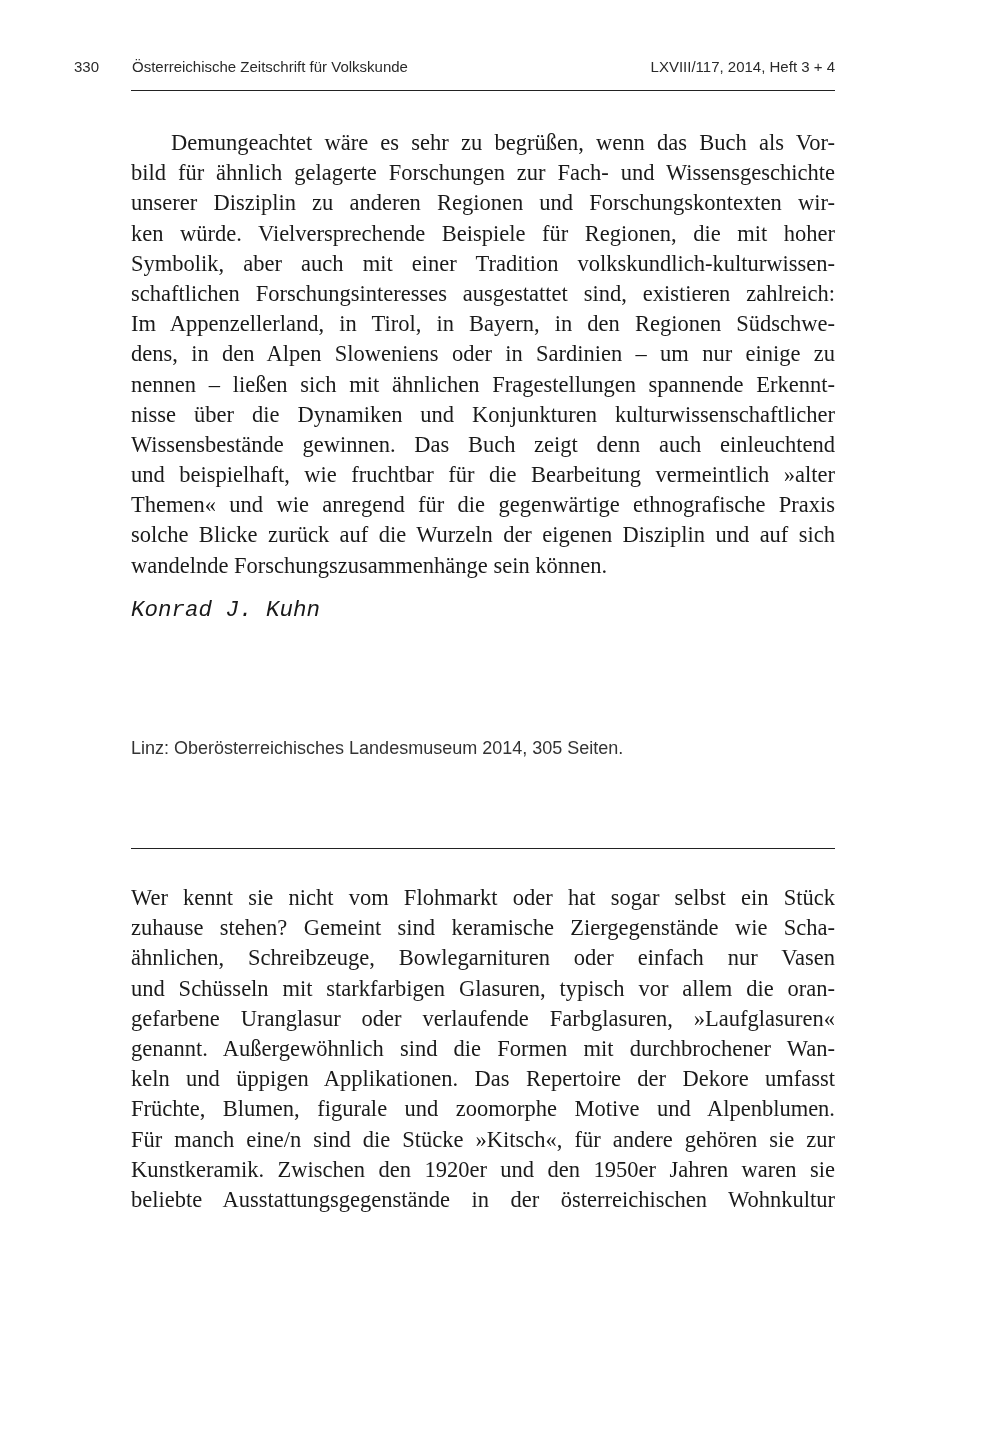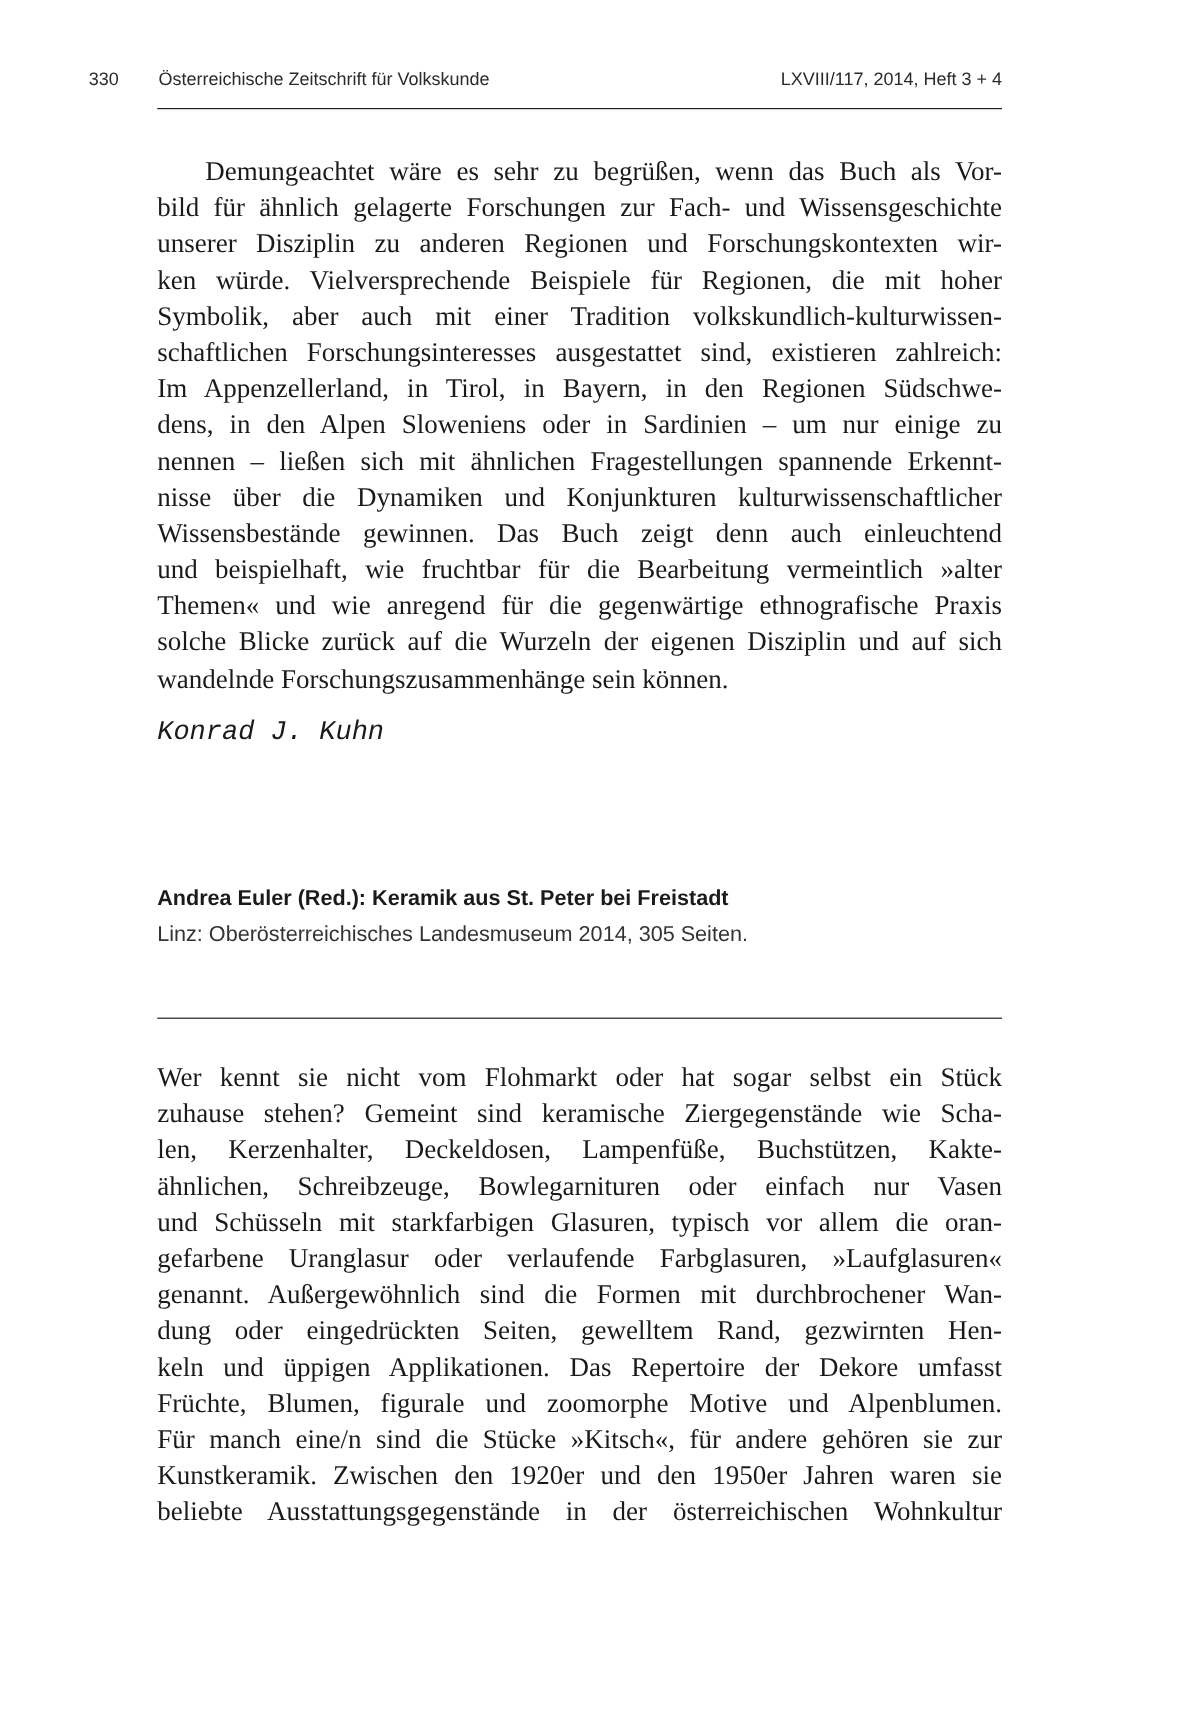--- a/index.html
+++ b/index.html
@@ -62,32 +62,29 @@
   <span class="line">Wissensbestände gewinnen. Das Buch zeigt denn auch einleuchtend</span>
   <span class="line">und beispielhaft, wie fruchtbar für die Bearbeitung vermeintlich »alter</span>
   <span class="line">Themen« und wie anregend für die gegenwärtige ethnografische Praxis</span>
   <span class="line">solche Blicke zurück auf die Wurzeln der eigenen Disziplin und auf sich</span>
   <span class="line last">wandelnde Forschungszusammenhänge sein können.</span>
 </div>
 
 <div class="signature">Konrad J. Kuhn</div>
 
 <div class="biblio">
-  <div class="title">Andrea Euler (Red.): Keramik aus St. Peter bei Freistadt</div>
   <div class="pub">Linz: Oberösterreichisches Landesmuseum 2014, 305 Seiten.</div>
 </div>
 <div class="rule mid"></div>
 
 <div class="body-text para2">
   <span class="line">Wer kennt sie nicht vom Flohmarkt oder hat sogar selbst ein Stück</span>
   <span class="line">zuhause stehen? Gemeint sind keramische Ziergegenstände wie Scha-</span>
-  <span class="line">len, Kerzenhalter, Deckeldosen, Lampenfüße, Buchstützen, Kakte-</span>
   <span class="line">ähnlichen, Schreibzeuge, Bowlegarnituren oder einfach nur Vasen</span>
   <span class="line">und Schüsseln mit starkfarbigen Glasuren, typisch vor allem die oran-</span>
   <span class="line">gefarbene Uranglasur oder verlaufende Farbglasuren, »Laufglasuren«</span>
   <span class="line">genannt. Außergewöhnlich sind die Formen mit durchbrochener Wan-</span>
-  <span class="line">dung oder eingedrückten Seiten, gewelltem Rand, gezwirnten Hen-</span>
   <span class="line">keln und üppigen Applikationen. Das Repertoire der Dekore umfasst</span>
   <span class="line">Früchte, Blumen, figurale und zoomorphe Motive und Alpenblumen.</span>
   <span class="line">Für manch eine/n sind die Stücke »Kitsch«, für andere gehören sie zur</span>
   <span class="line">Kunstkeramik. Zwischen den 1920er und den 1950er Jahren waren sie</span>
   <span class="line">beliebte Ausstattungsgegenstände in der österreichischen Wohnkultur</span>
 </div>
 
 </body></html>

